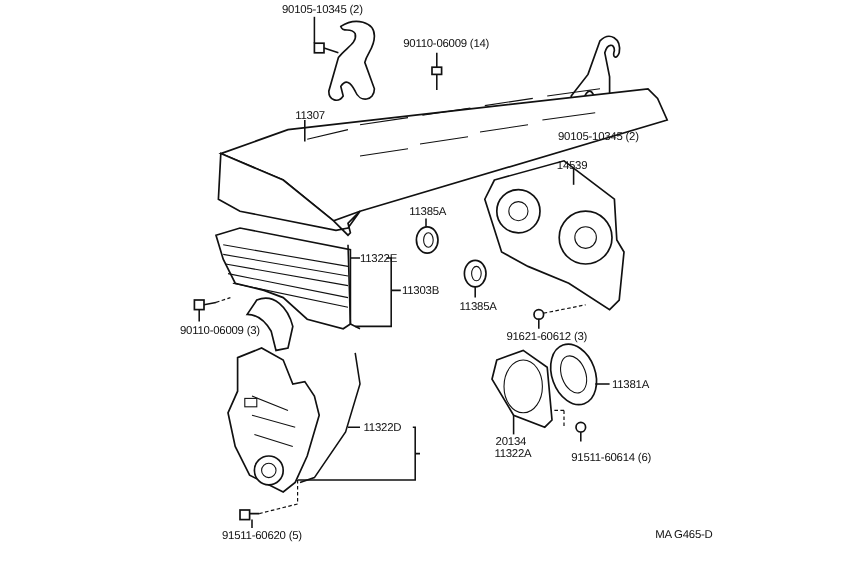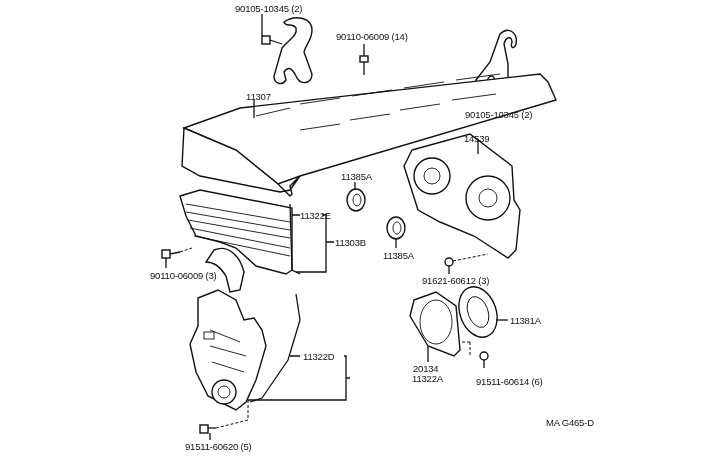--- a/index.html
+++ b/index.html
@@ -132,13 +132,13 @@
 <div class="lbl" style="left:335px;top:237px;text-align:right;">11303B</div>
 <div class="lbl" style="left:383px;top:250px;">11385A</div>
 <div class="lbl" style="left:150px;top:270px;text-align:center;">90110-06009 (3)</div>
 <div class="lbl" style="left:422px;top:275px;">91621-60612 (3)</div>
 <div class="lbl" style="left:510px;top:315px;">11381A</div>
 <div class="lbl" style="left:413px;top:363px;">20134</div>
 <div class="lbl" style="left:303px;top:351px;">11322D</div>
 <div class="lbl" style="left:364px;top:373px;margin-left:48px;">11322A</div>
 <div class="lbl" style="left:476px;top:376px;">91511-60614 (6)</div>
 <div class="lbl" style="left:185px;top:441px;">91511-60620 (5)</div>
-<div class="lbl" style="left:502px;top:417px;padding-left:44px;">MA G465-D</div>
+<div class="lbl" style="left:502px;top:440px;padding-left:44px;">MA G465-D</div>
 
 </body></html>

